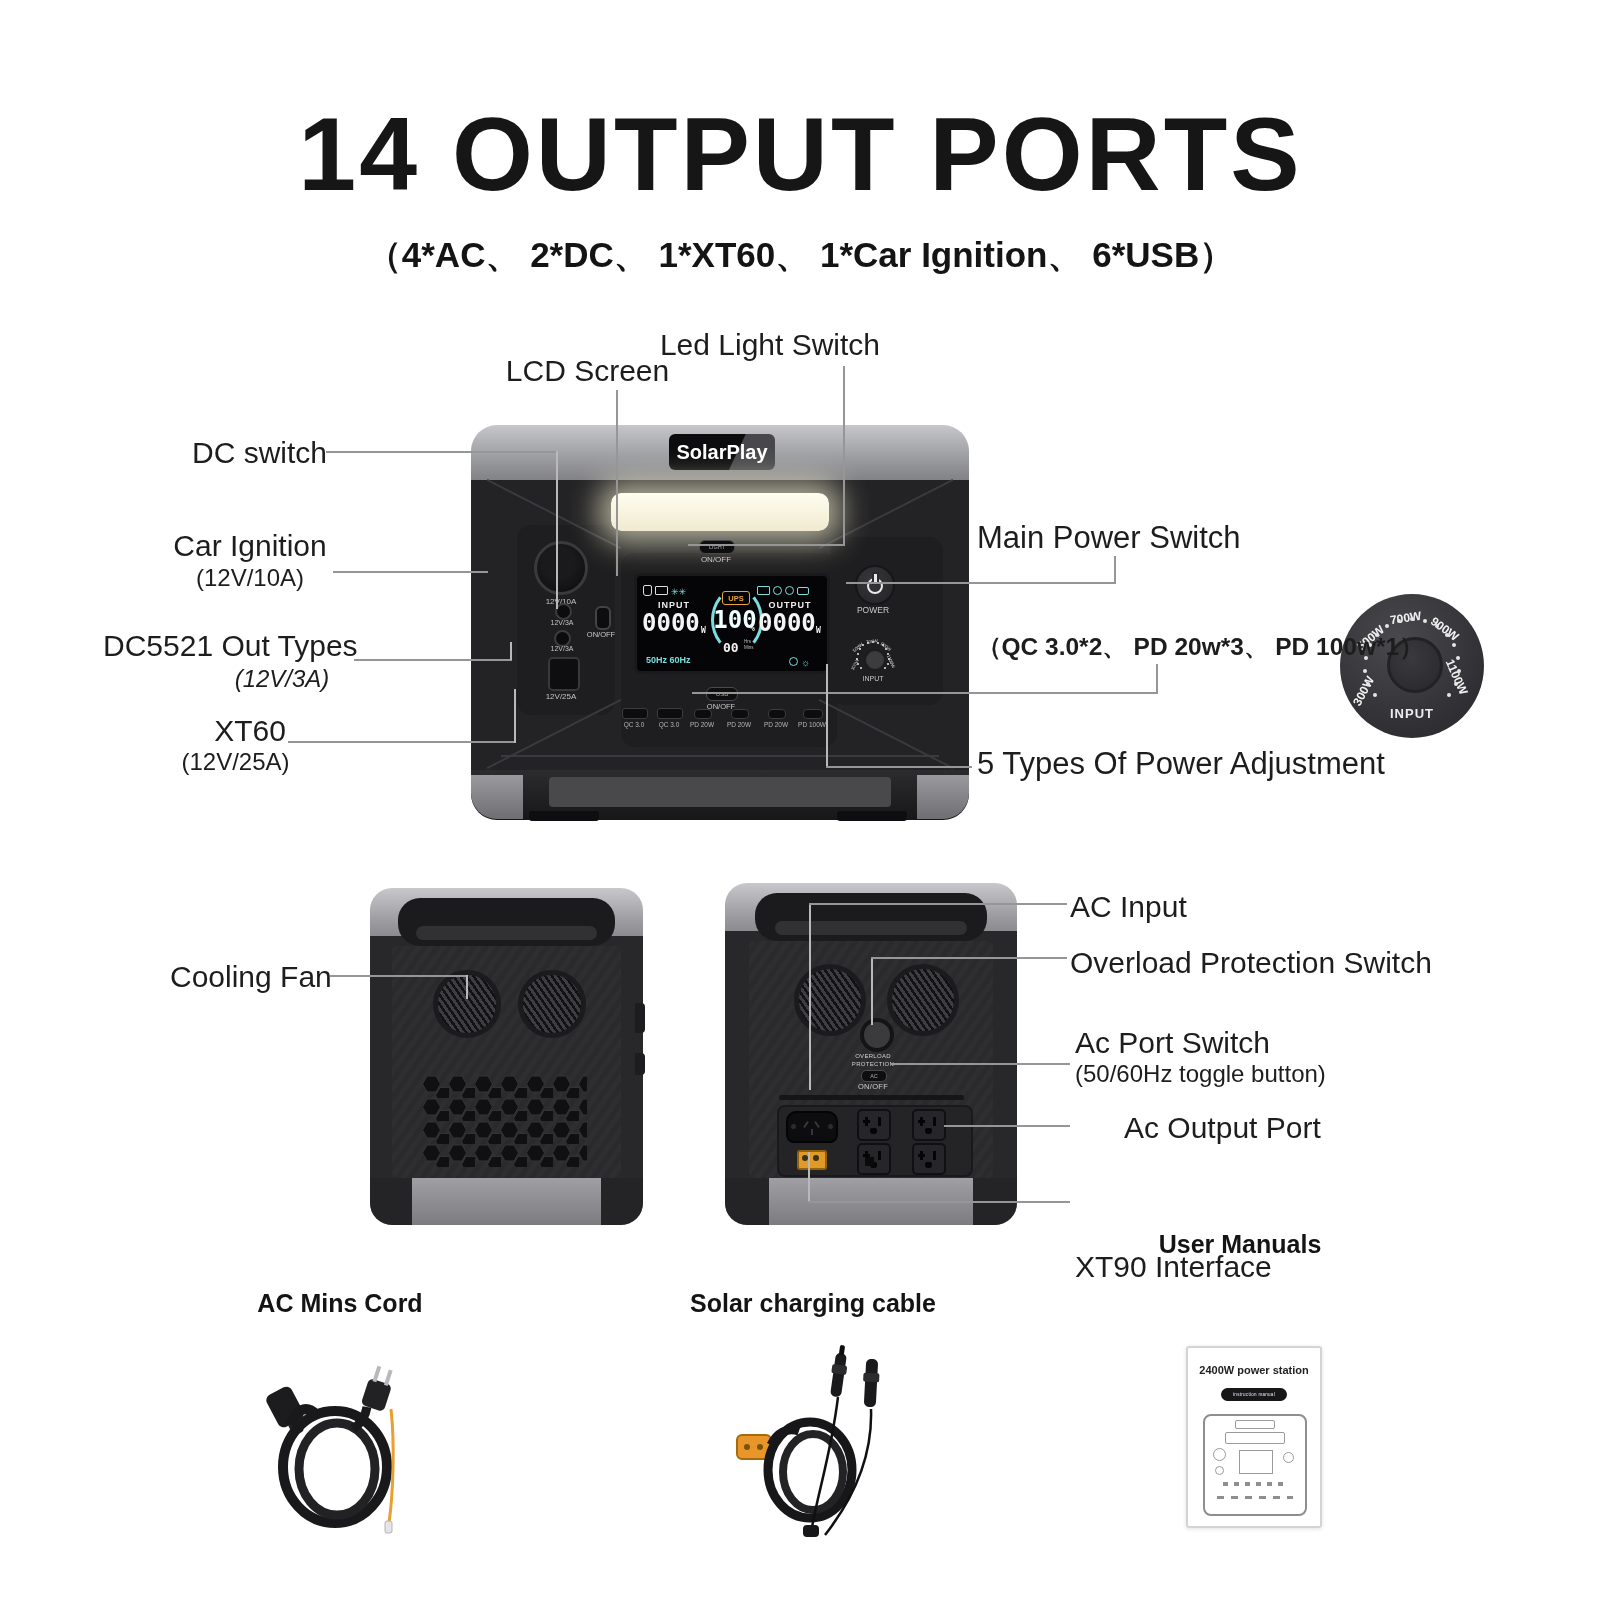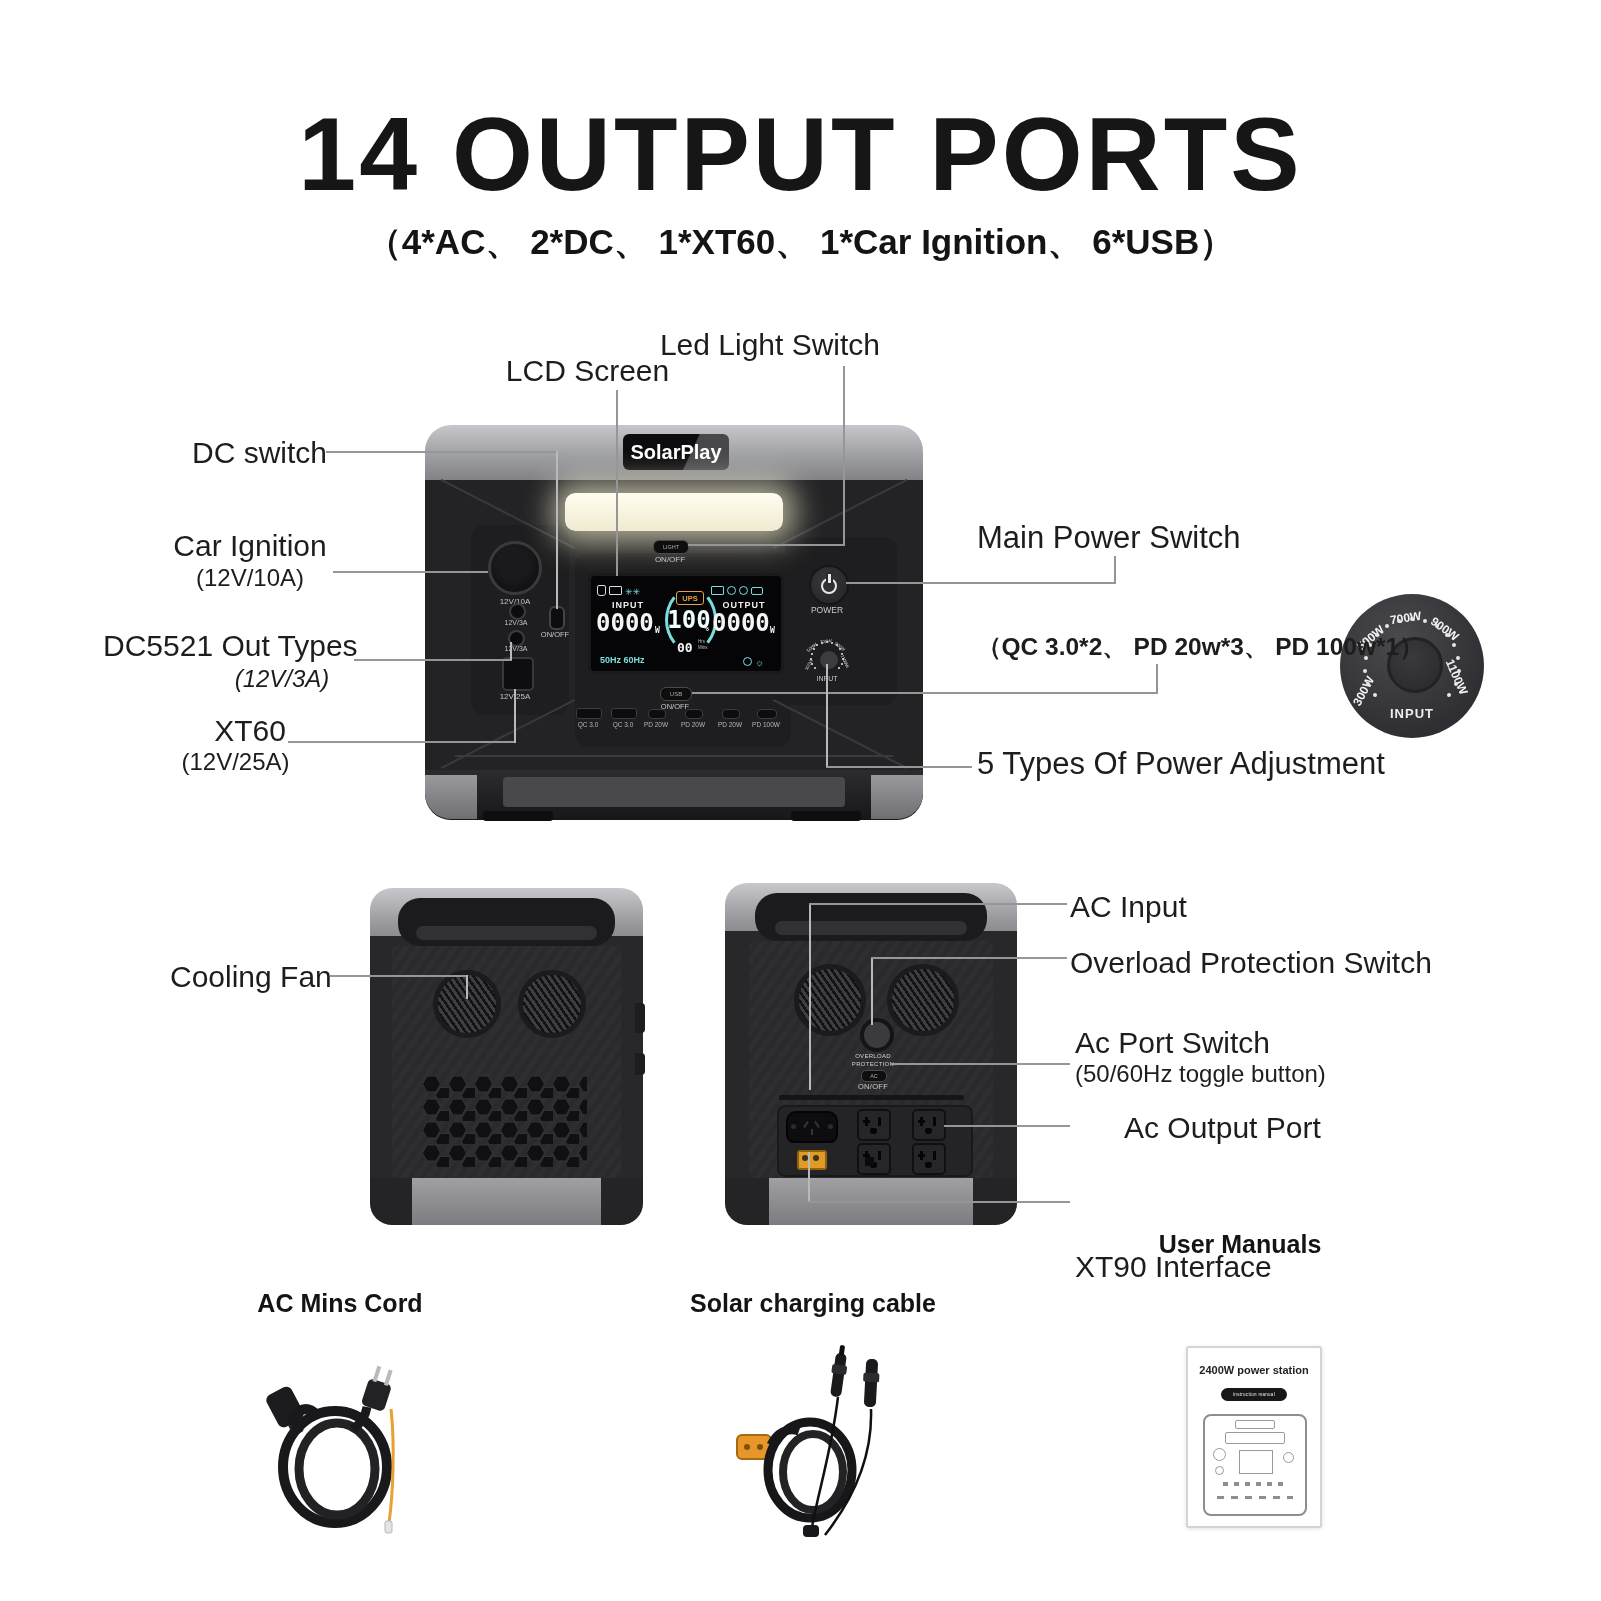--- a/index.html
+++ b/index.html
@@ -11,21 +11,21 @@
   .title{font-size:104px;font-weight:800;letter-spacing:3px;color:#161616;white-space:nowrap;}
   .subtitle{font-size:35px;font-weight:bold;color:#141414;white-space:nowrap;}
   .cl{font-size:30px;color:#1d1d1d;white-space:nowrap;}
   .cl-sub{font-size:24px;color:#1d1d1d;white-space:nowrap;}
   .acc-label{font-size:25px;font-weight:bold;color:#141414;}
   
   .hline{height:2px;background:#969696;}
   .vline{width:2px;background:#969696;}
   .lightline{background:#b9b9b9;}
   
-  .front{width:498px;height:395px;}
+  .front{width:498px;height:395px;margin-left:46px;}
   .fr-topband{left:0;top:0;width:498px;height:55px;border-radius:26px 26px 0 0;
       background:linear-gradient(180deg,#c7c7cb 0%,#9fa0a4 55%,#828286 100%);}
   .fr-badge{left:198px;top:9px;width:106px;height:36px;border-radius:6px;
       background:linear-gradient(115deg,#0c0c0e 62%,#48484c 63%);
       display:flex;align-items:center;justify-content:center;
       color:#fff;font-weight:bold;font-size:20px;}
   .fr-body{left:0;top:48px;width:498px;height:300px;background:#232325;}
   .fr-base{left:0;top:345px;width:498px;height:50px;border-radius:0 0 26px 26px;
       background:linear-gradient(180deg,#2c2c2e,#171719);}
   .fr-base-inner{left:78px;top:352px;width:342px;height:30px;background:#49494c;border-radius:4px;}
@@ -96,21 +96,21 @@
       display:flex;align-items:center;justify-content:center;letter-spacing:.3px;}
   .sketch{border:2px solid #8e8e92;border-radius:8px;}
   .sk{position:absolute;border:1.5px solid #9a9a9e;}
 </style>
 </head>
 <body>
 
 <div class="page">
 
   <div class="abs ctr title" style="left:0;top:95px;width:1601px;">14 OUTPUT PORTS</div>
-  <div class="abs ctr subtitle" style="left:0;top:219px;width:1601px;">（4*AC、 2*DC、 1*XT60、 1*Car Ignition、 6*USB）</div>
+  <div class="abs ctr subtitle" style="left:0;top:232px;width:1601px;">（4*AC、 2*DC、 1*XT60、 1*Car Ignition、 6*USB）</div>
 
   <div class="abs front" style="left:425px;top:425px;">
     <div class="abs fr-body"></div>
     <div class="abs fr-topband"></div>
     <div class="abs fr-badge">SolarPlay</div>
 
     <div class="abs pod" style="left:46px;top:100px;width:98px;height:190px;"></div>
     <div class="abs pod" style="left:360px;top:112px;width:112px;height:168px;"></div>
     <div class="abs pod" style="left:150px;top:128px;width:216px;height:194px;"></div>
     <div class="diag" style="left:8px;top:88px;width:150px;transform:rotate(27deg);"></div>

